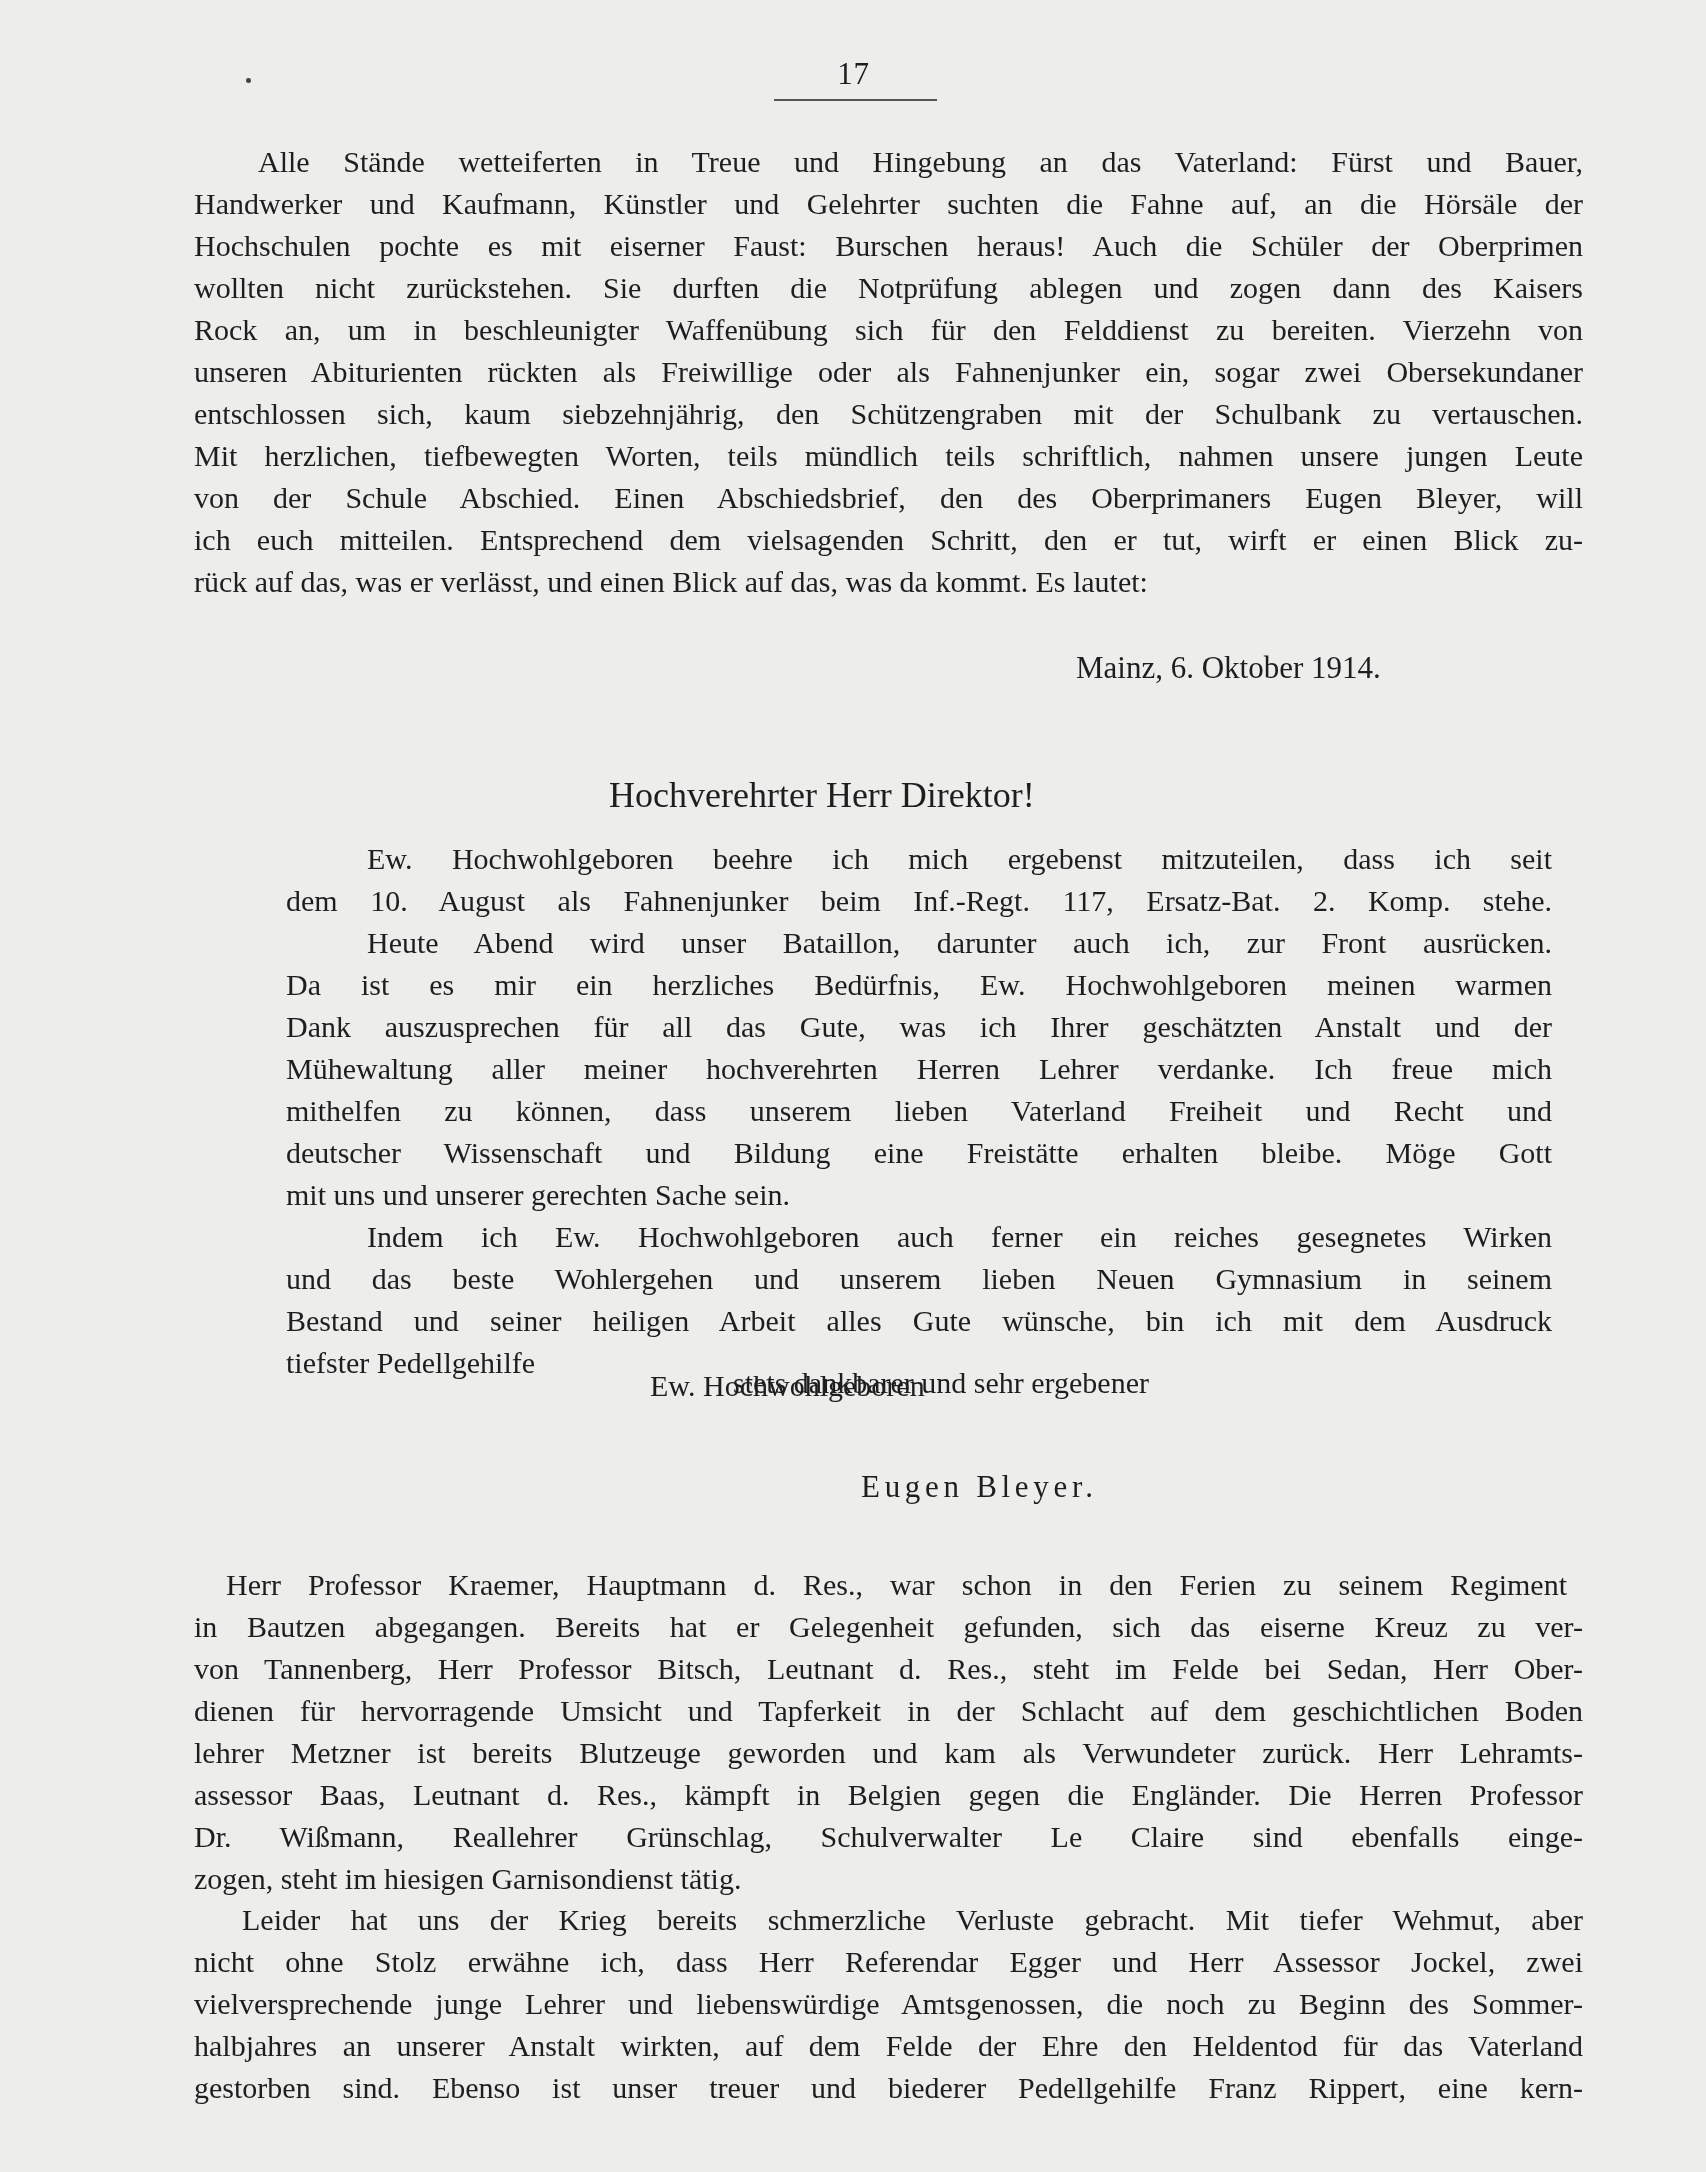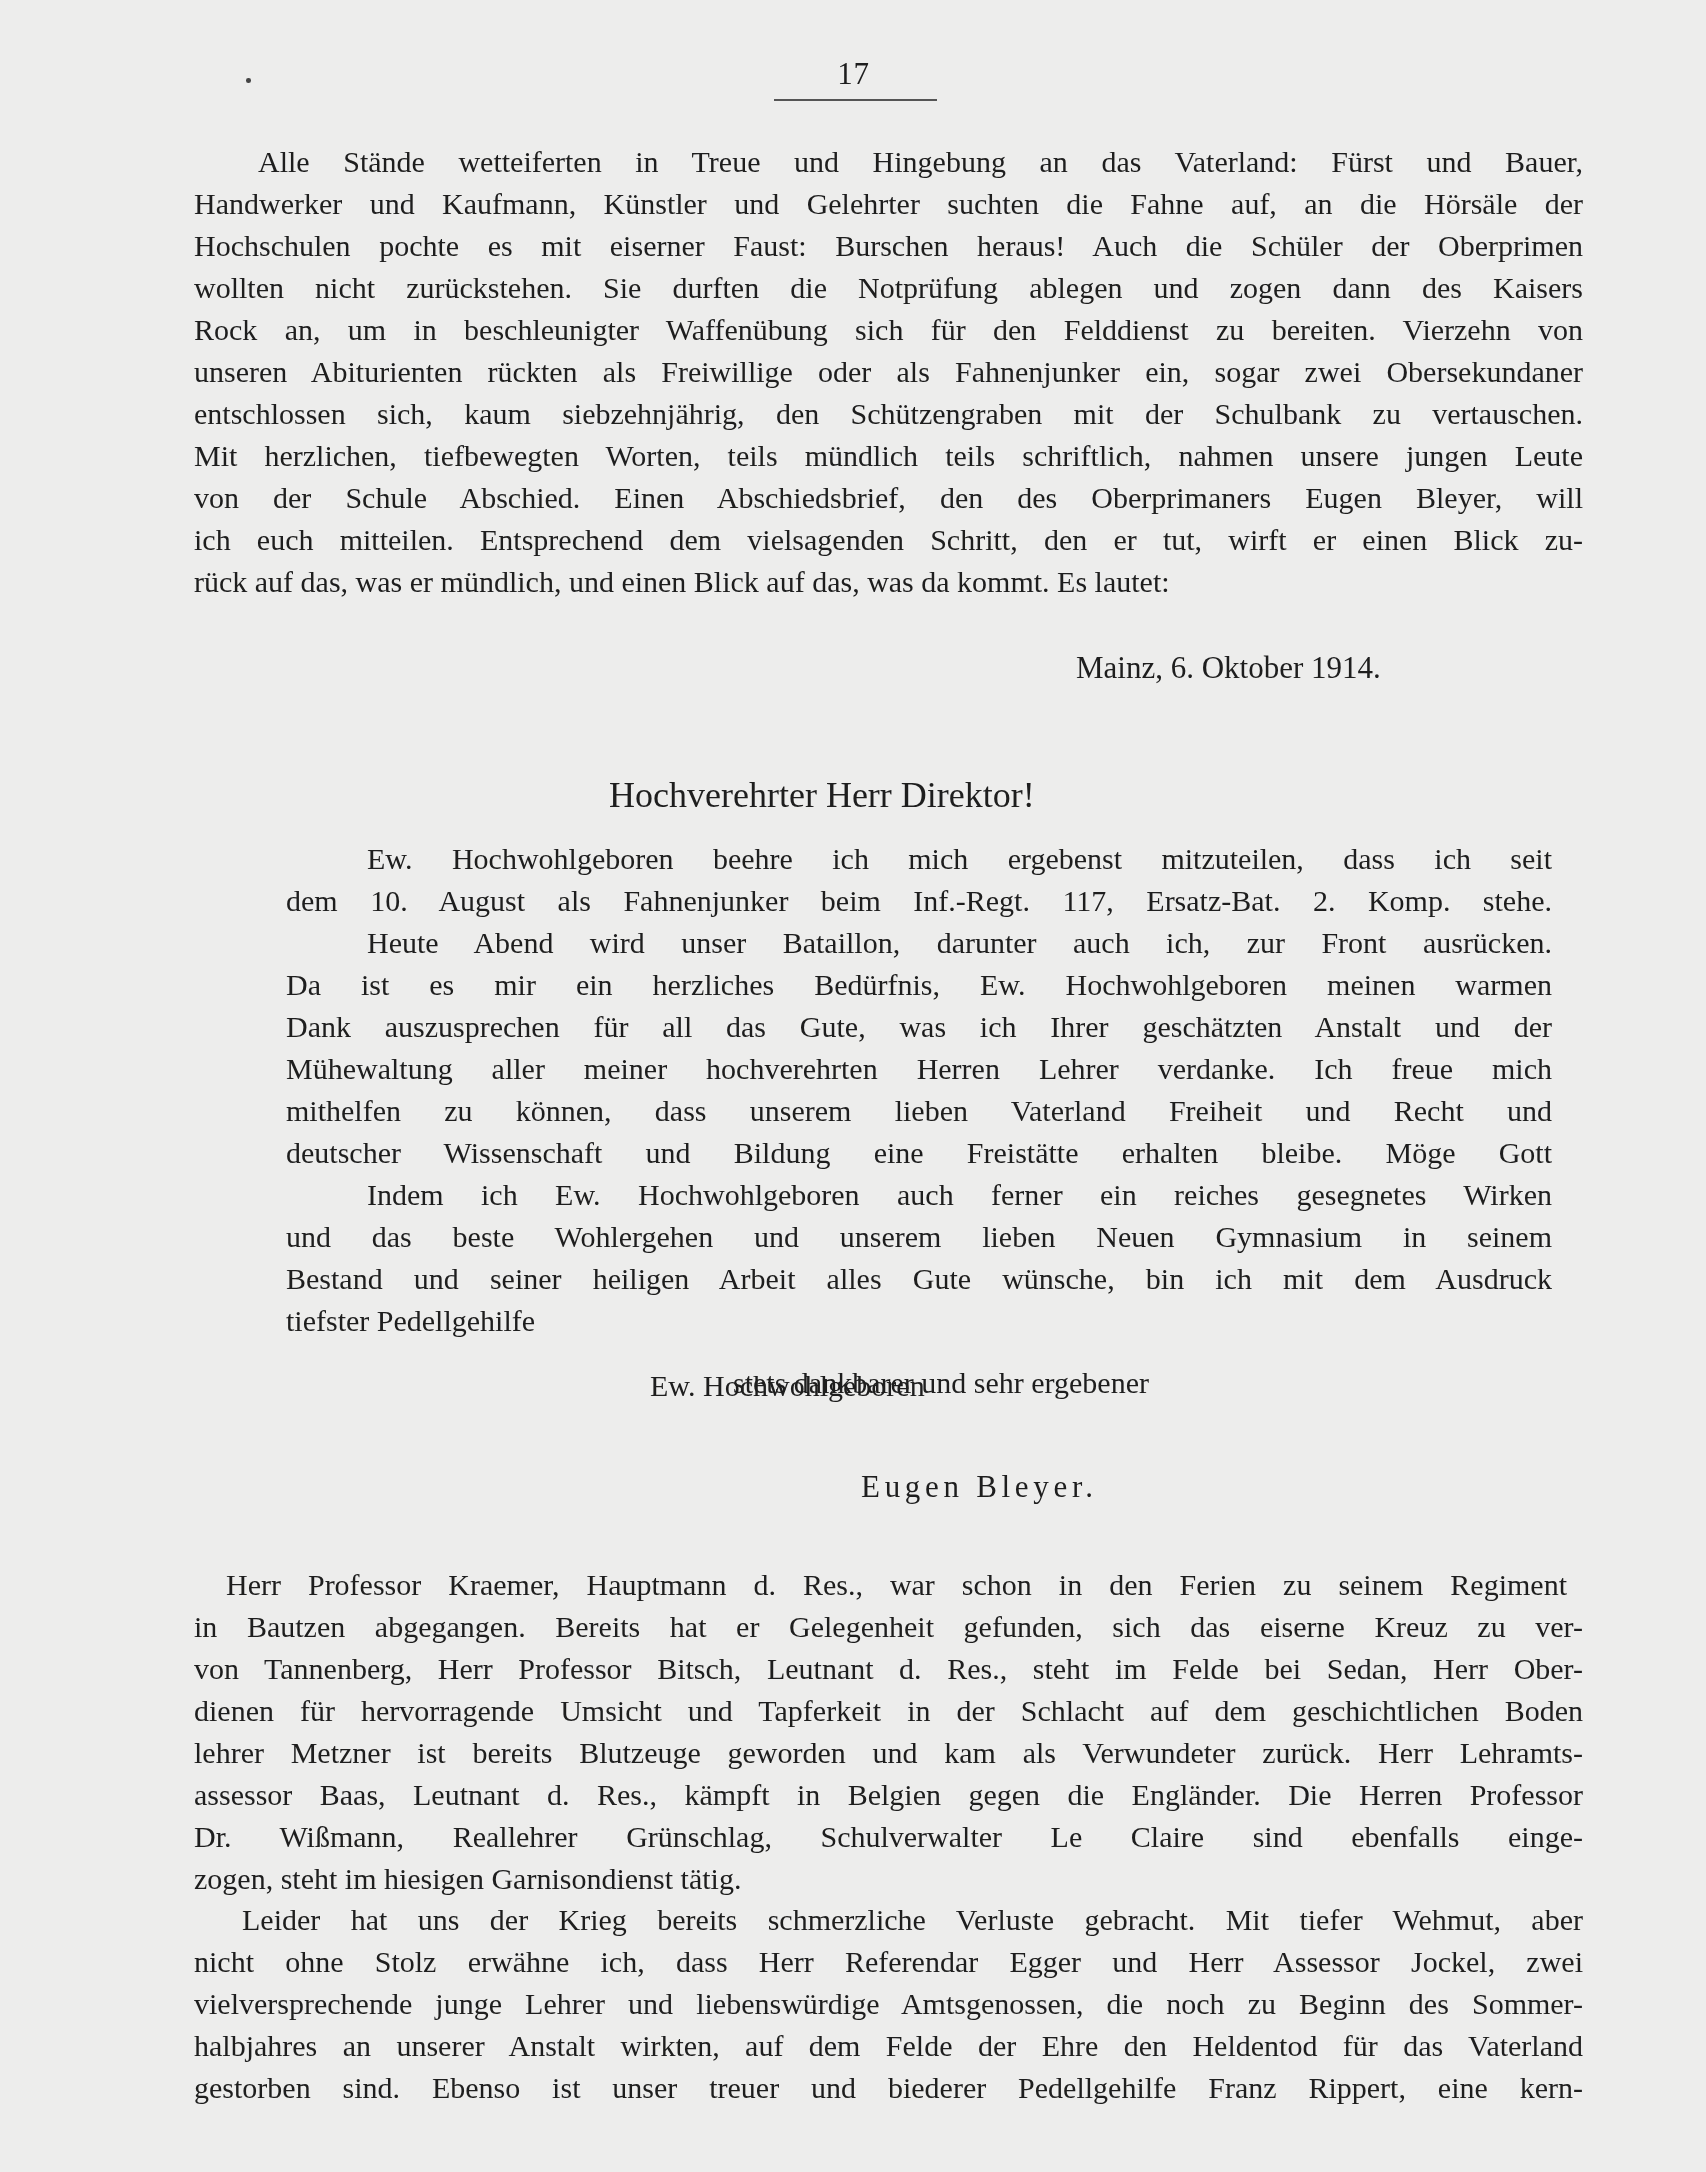--- a/index.html
+++ b/index.html
@@ -129,35 +129,36 @@
   <span class="line" style="margin-left: 64px; width: 1325px;">Alle Stände wetteiferten in Treue und Hingebung an das Vaterland: Fürst und Bauer,</span>
   <span class="line">Handwerker und Kaufmann, Künstler und Gelehrter suchten die Fahne auf, an die Hörsäle der</span>
   <span class="line">Hochschulen pochte es mit eiserner Faust: Burschen heraus! Auch die Schüler der Oberprimen</span>
   <span class="line">wollten nicht zurückstehen. Sie durften die Notprüfung ablegen und zogen dann des Kaisers</span>
   <span class="line">Rock an, um in beschleunigter Waffenübung sich für den Felddienst zu bereiten. Vierzehn von</span>
   <span class="line">unseren Abiturienten rückten als Freiwillige oder als Fahnenjunker ein, sogar zwei Obersekundaner</span>
   <span class="line">entschlossen sich, kaum siebzehnjährig, den Schützengraben mit der Schulbank zu vertauschen.</span>
   <span class="line">Mit herzlichen, tiefbewegten Worten, teils mündlich teils schriftlich, nahmen unsere jungen Leute</span>
   <span class="line">von der Schule Abschied. Einen Abschiedsbrief, den des Oberprimaners Eugen Bleyer, will</span>
   <span class="line">ich euch mitteilen. Entsprechend dem vielsagenden Schritt, den er tut, wirft er einen Blick zu-</span>
-  <span class="line last">rück auf das, was er mündlich, und einen Blick auf das, was da kommt. Es lautet:</span>
+  <span class="line last">rück auf das, was er verlässt, und einen Blick auf das, was da kommt. Es lautet:</span>
 </div>
 
 <div class="dateline">Mainz, 6. Oktober 1914.</div>
 <div class="salutation">Hochverehrter Herr Direktor!</div>
 
 <div class="letter" style="top:838px;">
   <span class="line" style="margin-left: 81px; width: 1185px;">Ew. Hochwohlgeboren beehre ich mich ergebenst mitzuteilen, dass ich seit</span>
   <span class="line">dem 10. August als Fahnenjunker beim Inf.-Regt. 117, Ersatz-Bat. 2. Komp. stehe.</span>
   <span class="line" style="margin-left: 81px; width: 1185px;">Heute Abend wird unser Bataillon, darunter auch ich, zur Front ausrücken.</span>
   <span class="line">Da ist es mir ein herzliches Bedürfnis, Ew. Hochwohlgeboren meinen warmen</span>
   <span class="line">Dank auszusprechen für all das Gute, was ich Ihrer geschätzten Anstalt und der</span>
   <span class="line">Mühewaltung aller meiner hochverehrten Herren Lehrer verdanke. Ich freue mich</span>
   <span class="line">mithelfen zu können, dass unserem lieben Vaterland Freiheit und Recht und</span>
   <span class="line">deutscher Wissenschaft und Bildung eine Freistätte erhalten bleibe. Möge Gott</span>
+  <span class="line last">mit uns und unserer gerechten Sache sein.</span>
   <span class="line" style="margin-left: 81px; width: 1185px;">Indem ich Ew. Hochwohlgeboren auch ferner ein reiches gesegnetes Wirken</span>
   <span class="line">und das beste Wohlergehen und unserem lieben Neuen Gymnasium in seinem</span>
   <span class="line">Bestand und seiner heiligen Arbeit alles Gute wünsche, bin ich mit dem Ausdruck</span>
   <span class="line last">tiefster Pedellgehilfe</span>
 </div>
 
 <div class="closing1">Ew. Hochwohlgeboren</div>
 <div class="closing2">stets dankbarer und sehr ergebener</div>
 <div class="signature">Eugen Bleyer.</div>
 

